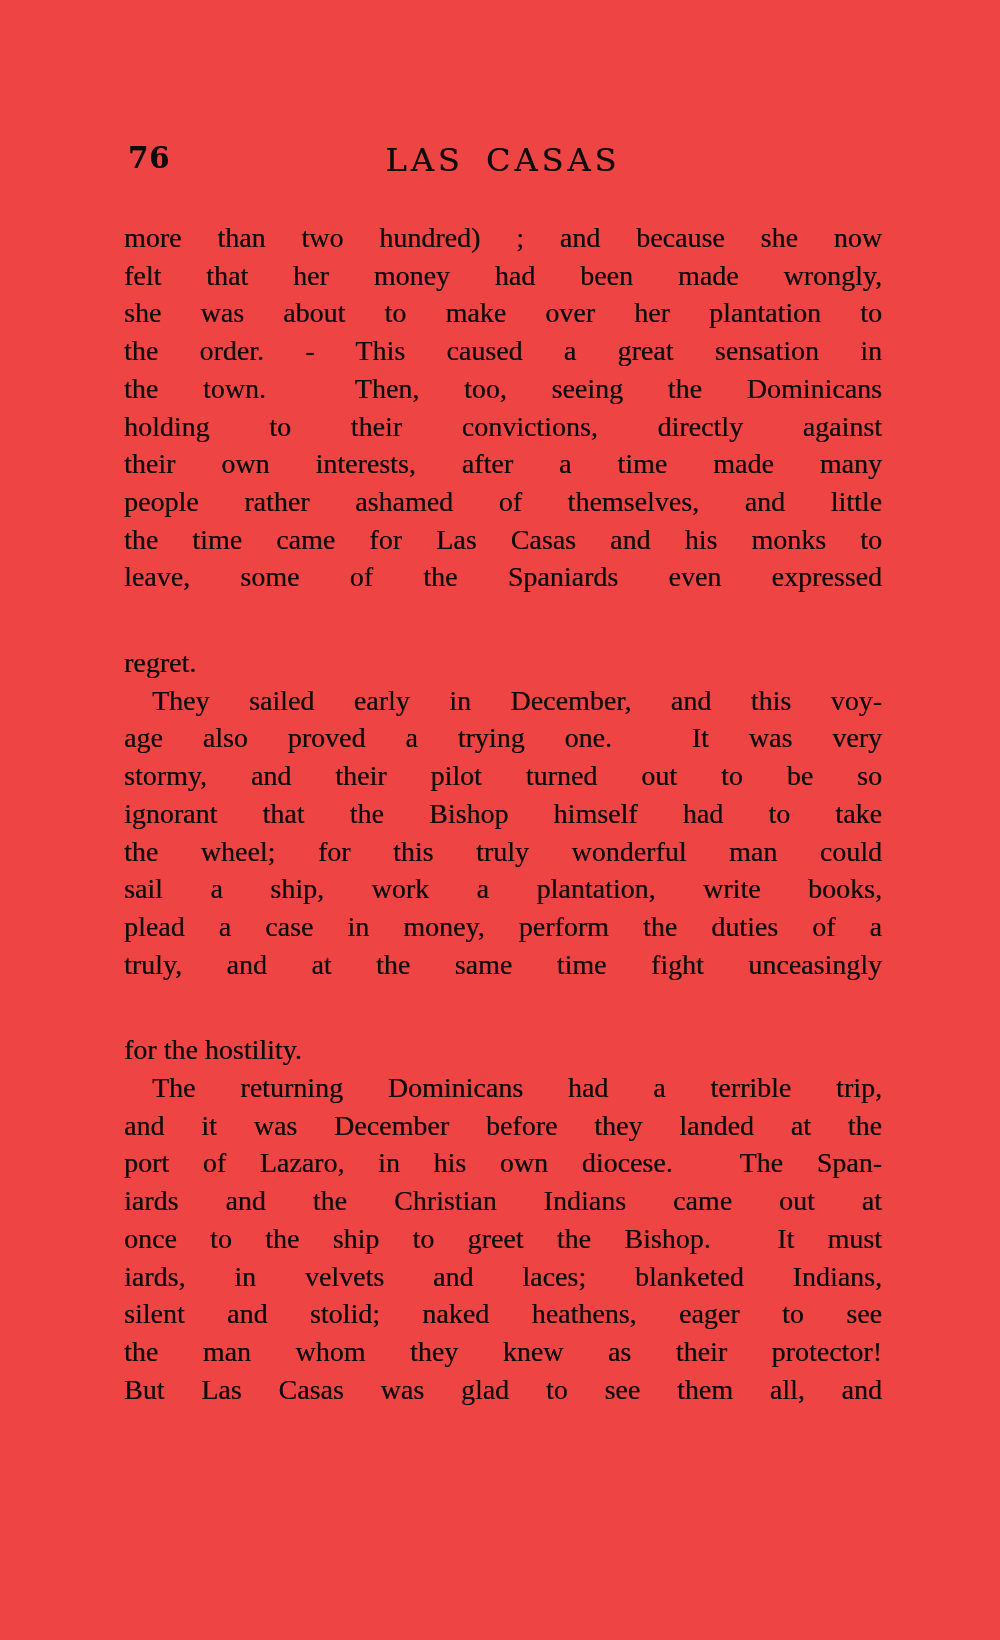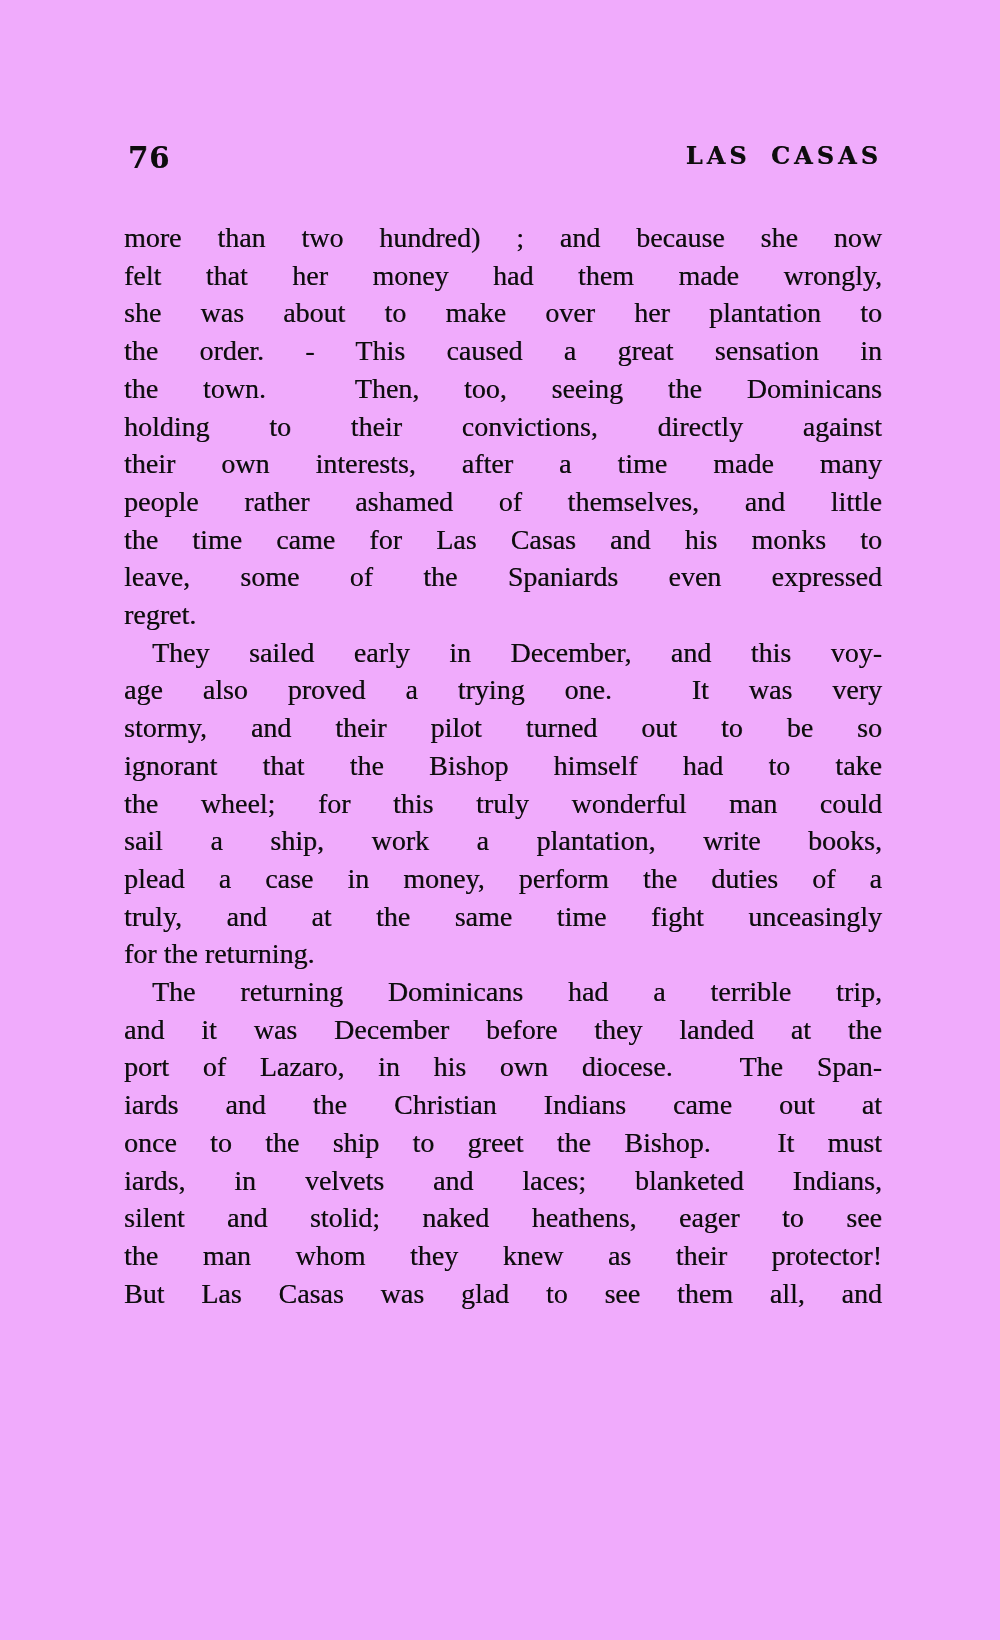--- a/index.html
+++ b/index.html
@@ -4,21 +4,21 @@
 <style>
   html, body {
     margin: 0;
     padding: 0;
     background: #ffffff;
   }
   .page {
     position: relative;
     width: 1000px;
     height: 1640px;
-    background: #f0abfc;
+    background: #ef4444;
     color: #0d0d0d;
     font-family: "DejaVu Serif", "Liberation Serif", serif;
     overflow: hidden;
   }
   .page-header {
     position: absolute;
     top: 141px;
     left: 124px;
     width: 758px;
     height: 40px;
@@ -27,78 +27,78 @@
     position: absolute;
     left: 4px;
     top: 0;
     font-size: 29px;
     font-weight: bold;
     letter-spacing: 1px;
     text-shadow: 0.4px 0 0 rgba(0,0,0,0.6);
   }
   .running-title {
     display: block;
-    text-align: right;
-    font-size: 24px;
+    text-align: center;
+    font-size: 32px;
     letter-spacing: 4px;
     word-spacing: 8px;
     text-shadow: 0.4px 0 0 rgba(0,0,0,0.6);
-    font-weight: bold;
   }
   .body-text {
     position: absolute;
     top: 219px;
     left: 124px;
     width: 758px;
     font-size: 28px;
     line-height: 37.7px;
     text-shadow: 0.4px 0 0 rgba(0,0,0,0.55);
   }
   .line {
     text-align: justify;
     text-align-last: justify;
     white-space: normal;
     font-family: Liberation Serif, serif;
   }
   .line.plain {
     text-align-last: left;
+    margin-top: 48px;
   }
   .line.indent {
     text-indent: 28px;
   }
 </style>
 </head>
 <body>
 
 <div class="page">
   <div class="page-header">
     <span class="page-number">76</span>
     <span class="running-title">LAS CASAS</span>
   </div>
   <div class="body-text">
       <div class="line">more than two hundred) ; and because she now</div>
-      <div class="line">felt that her money had them made wrongly,</div>
+      <div class="line">felt that her money had been made wrongly,</div>
       <div class="line">she was about to make over her plantation to</div>
       <div class="line">the order. - This caused a great sensation in</div>
       <div class="line">the town.&nbsp; Then, too, seeing the Dominicans</div>
       <div class="line">holding to their convictions, directly against</div>
       <div class="line">their own interests, after a time made many</div>
       <div class="line">people rather ashamed of themselves, and little</div>
       <div class="line">the time came for Las Casas and his monks to</div>
       <div class="line">leave, some of the Spaniards even expressed</div>
       <div class="line plain">regret.</div>
       <div class="line indent">They sailed early in December, and this voy-</div>
       <div class="line">age also proved a trying one.&nbsp; It was very</div>
       <div class="line">stormy, and their pilot turned out to be so</div>
       <div class="line">ignorant that the Bishop himself had to take</div>
       <div class="line">the wheel; for this truly wonderful man could</div>
       <div class="line">sail a ship, work a plantation, write books,</div>
       <div class="line">plead a case in money, perform the duties of a</div>
       <div class="line">truly, and at the same time fight unceasingly</div>
-      <div class="line plain">for the returning.</div>
+      <div class="line plain">for the hostility.</div>
       <div class="line indent">The returning Dominicans had a terrible trip,</div>
       <div class="line">and it was December before they landed at the</div>
       <div class="line">port of Lazaro, in his own diocese.&nbsp; The Span-</div>
       <div class="line">iards and the Christian Indians came out at</div>
       <div class="line">once to the ship to greet the Bishop.&nbsp; It must</div>
       <div class="line">iards, in velvets and laces; blanketed Indians,</div>
       <div class="line">silent and stolid; naked heathens, eager to see</div>
       <div class="line">the man whom they knew as their protector!</div>
       <div class="line">But Las Casas was glad to see them all, and</div>
     </div>

